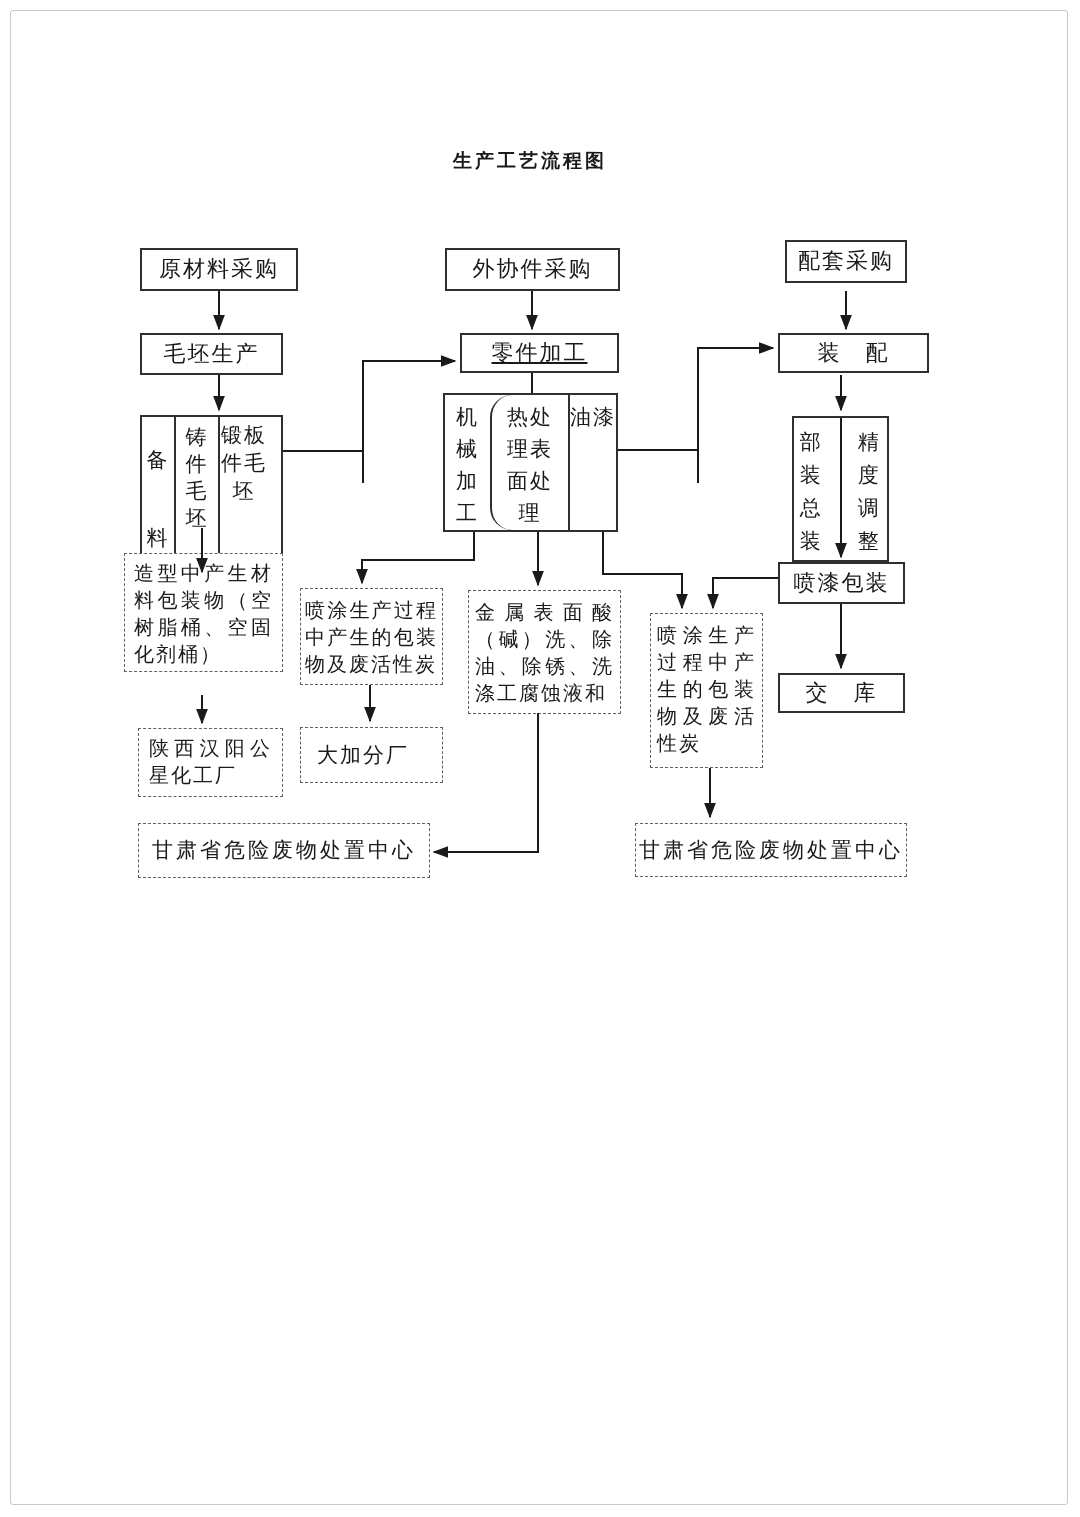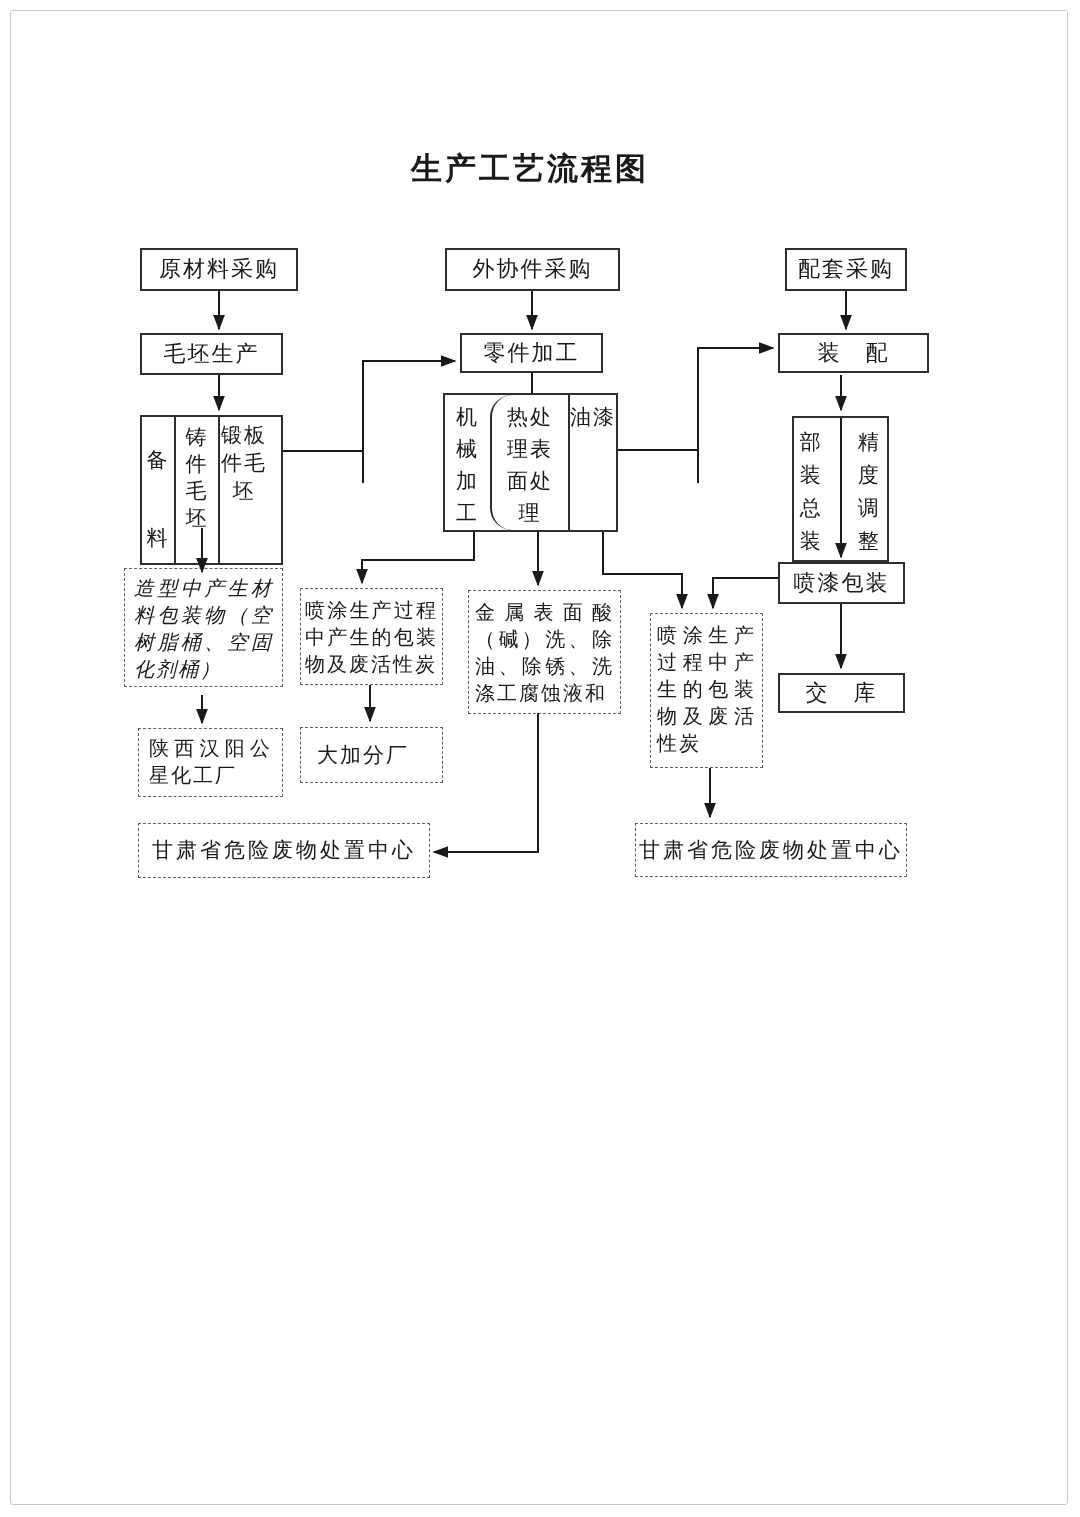--- a/index.html
+++ b/index.html
@@ -6,21 +6,21 @@
   .canvas {
     position:relative; width:1080px; height:1517px; background:#ffffff;
     font-family:"Liberation Serif","DejaVu Serif",serif; color:#1a1a1a; overflow:hidden;
   }
   .page-frame {
     position:absolute; left:10px; top:10px; width:1058px; height:1495px;
     border:1px solid #c9c9c9; border-radius:3px; box-sizing:border-box;
   }
   .title {
     position:absolute; left:0; top:148px; width:1060px; text-align:center;
-    font-size:31px; font-weight:bold; letter-spacing:3px;
+    font-size:19px; font-weight:bold; letter-spacing:3px;
   }
   .node {
     position:absolute; box-sizing:border-box; border:2px solid #2f2f2f; background:#ffffff;
     display:flex; align-items:center; justify-content:center;
     font-size:22px; letter-spacing:2px; line-height:1.3;
   }
   .cols { align-items:stretch; justify-content:flex-start; padding:0; }
   .col {
     box-sizing:border-box; text-align:center; word-break:break-all;
     font-size:21px; letter-spacing:2px;
@@ -50,24 +50,24 @@
 </head>
 <body>
 
 <div class="canvas">
   <div class="page-frame"></div>
 
   <div class="title">生产工艺流程图</div>
 
   <div class="node" style="left:140px; top:248px; width:158px; height:43px;">原材料采购</div>
   <div class="node" style="left:445px; top:248px; width:175px; height:43px;">外协件采购</div>
-  <div class="node" style="left:785px; top:248px; width:122px; height:43px;">配套采购</div>
+  <div class="node" style="left:785px; top:240px; width:122px; height:43px;">配套采购</div>
 
   <div class="node" style="left:140px; top:333px; width:143px; height:42px;">毛坯生产</div>
-  <div class="node" style="left:460px; top:333px; width:143px; height:40px;">零件加工</div>
+  <div class="node" style="left:460px; top:333px; width:159px; height:40px;text-decoration:underline;">零件加工</div>
   <div class="node" style="left:778px; top:333px; width:151px; height:40px;">装　配</div>
 
   <div class="node cols" style="left:140px; top:415px; width:143px; height:150px;">
     <div class="col c-spread" style="width:32px;">备料</div>
     <div class="col c-tight27" style="width:44px;">铸件毛坯</div>
     <div class="col c-tight28" style="width:50px;">锻板件毛坯</div>
   </div>
 
   <div class="node cols" style="left:443px; top:393px; width:175px; height:139px;">
     <div class="col c-mid" style="width:45px;">机械加工</div>
@@ -76,21 +76,21 @@
   </div>
 
   <div class="node cols" style="left:792px; top:416px; width:97px; height:146px;gap:23px;">
     <div class="col c-right" style="width:46px;">部装总装</div>
     <div class="col c-right" style="width:47px; border-left:none;">精度调整</div>
   </div>
 
   <div class="node" style="left:778px; top:562px; width:127px; height:42px;">喷漆包装</div>
   <div class="node" style="left:778px; top:673px; width:127px; height:40px;">交　库</div>
 
-  <div class="dashed" style="left:124px; top:568px; width:159px; height:119px; padding:6px 9px;font-style:italic;">造型中产生材料包装物（空树脂桶、空固化剂桶）</div>
+  <div class="dashed" style="left:124px; top:553px; width:159px; height:119px; padding:6px 9px;">造型中产生材料包装物（空树脂桶、空固化剂桶）</div>
   <div class="dashed" style="left:300px; top:588px; width:143px; height:97px; padding:8px 4px;">喷涂生产过程中产生的包装物及废活性炭</div>
   <div class="dashed" style="left:468px; top:590px; width:153px; height:124px; padding:8px 6px;">金属表面酸（碱）洗、除油、除锈、洗涤工腐蚀液和</div>
   <div class="dashed" style="left:650px; top:613px; width:113px; height:155px; padding:8px 6px;">喷涂生产过程中产生的包装物及废活性炭</div>
   <div class="dashed" style="left:138px; top:728px; width:145px; height:69px; padding:6px 10px;">陕西汉阳公星化工厂</div>
   <div class="dashed center-left" style="left:300px; top:727px; width:143px; height:56px; padding-left:16px;">大加分厂</div>
   <div class="dashed center" style="left:138px; top:823px; width:292px; height:55px;">甘肃省危险废物处置中心</div>
   <div class="dashed center" style="left:635px; top:823px; width:272px; height:54px;">甘肃省危险废物处置中心</div>
 
   <svg class="wires" width="1080" height="1517">
     <defs>

